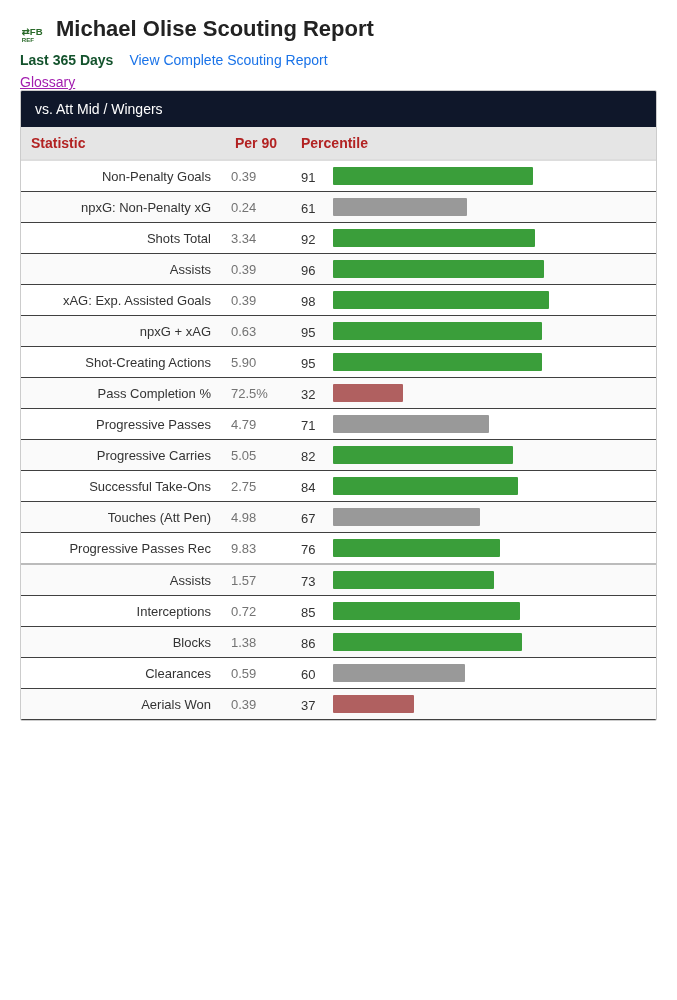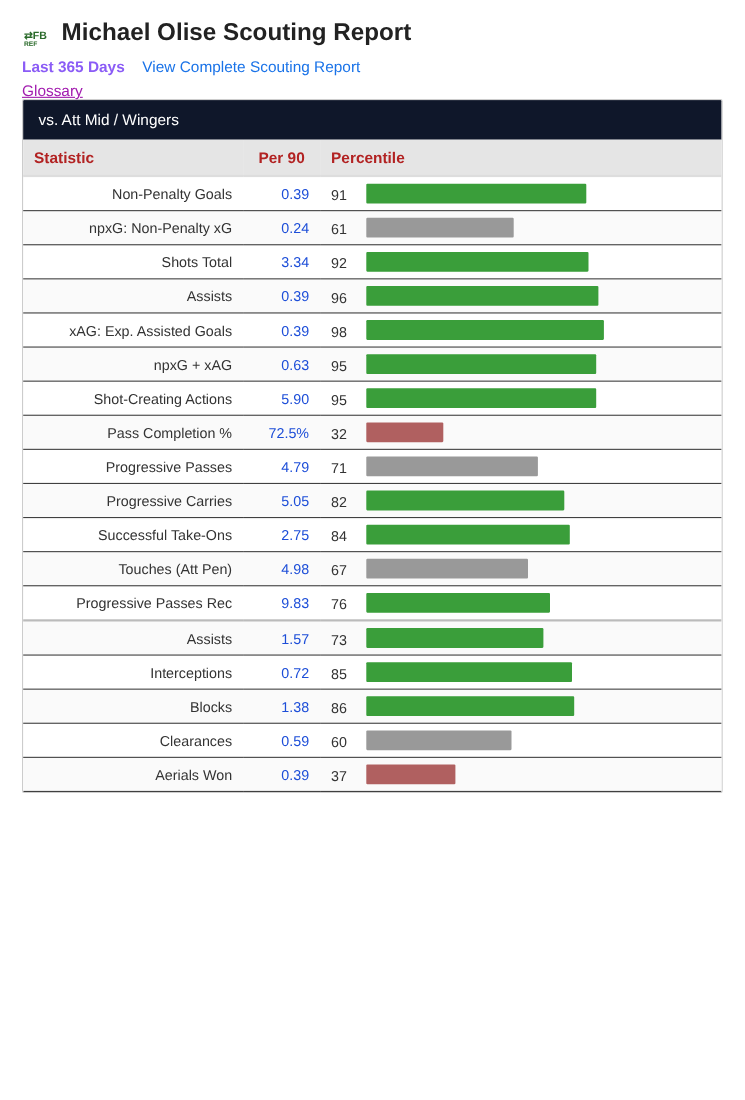--- a/index.html
+++ b/index.html
@@ -34,21 +34,21 @@
     }
     .subtitle-row {
       display: flex;
       align-items: center;
       gap: 16px;
       margin-bottom: 6px;
       font-size: 14px;
     }
     .subtitle-label {
       font-weight: bold;
-      color: #8b5cf6;
+      color: #14532d;
     }
     .link-blue {
       color: #1a73e8;
       cursor: pointer;
     }
     .glossary-link {
       color: #a21caf;
       text-decoration: underline;
       cursor: pointer;
       font-size: 14px;
@@ -101,23 +101,23 @@
     tbody tr td {
       padding: 6px 10px;
       font-size: 13px;
     }
     tbody tr td:first-child {
       text-align: right;
       color: #333;
       width: 200px;
     }
     tbody tr td:nth-child(2) {
-      text-align: right;
+      text-align: left;
       width: 70px;
-      color: #1d4ed8;
+      color: #737373;
     }
     tbody tr td:nth-child(3) {
       text-align: left;
       padding-left: 10px;
     }
     .bar-cell {
       display: flex;
       align-items: flex-end;
       gap: 6px;
     }

